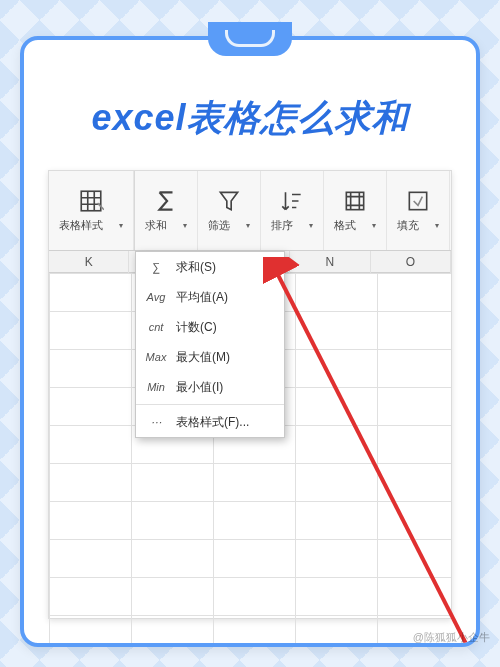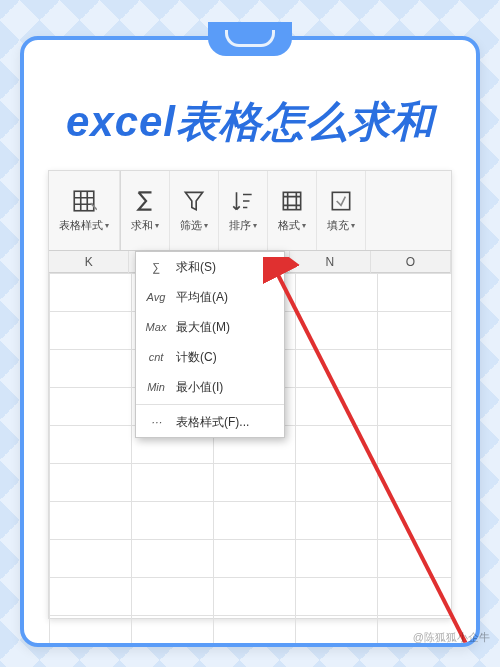--- a/index.html
+++ b/index.html
@@ -47,21 +47,21 @@
     left: 50%;
     transform: translateX(-50%);
     width: 44px;
     height: 14px;
     border: 3px solid #e8f1fc;
     border-top: none;
     border-radius: 0 0 14px 14px;
   }
   .title {
     text-align: center;
-    font-size: 42px;
+    font-size: 36px;
     font-weight: 900;
     font-style: italic;
     color: #2a6fe0;
     margin-top: 54px;
     letter-spacing: 1px;
   }
   .shot {
     position: absolute;
     top: 130px;
     left: 24px;
@@ -84,21 +84,21 @@
     justify-content: center;
     padding: 6px 10px;
     font-size: 11px;
     color: #444;
     gap: 4px;
     border-right: 1px solid #e5e5e5;
     cursor: pointer;
     min-width: 48px;
   }
   .ribbon-group svg { width: 26px; height: 26px; }
-  .ribbon-group .lbl { display: flex; align-items: center; gap: 2px; }
+  .ribbon-group .lbl { display: flex; align-items: center; gap: 16px; }
   .caret { font-size: 8px; color: #666; }
   .divider { width: 1px; background: #d8d8d8; }
   .col-headers {
     display: grid;
     grid-template-columns: repeat(5, 1fr);
     height: 22px;
     border-bottom: 1px solid #d0d0d0;
     background: #f2f2f2;
   }
   .col-headers div {
@@ -253,26 +253,26 @@
     <div class="menu">
       <div class="menu-item">
         <span class="menu-icon">∑</span>
         <span>求和(S)</span>
       </div>
       <div class="menu-item">
         <span class="menu-icon">Avg</span>
         <span>平均值(A)</span>
       </div>
       <div class="menu-item">
+        <span class="menu-icon">cnt</span>
+        <span>计数(C)</span>
+      </div>
+      <div class="menu-item">
         <span class="menu-icon">Max</span>
         <span>最大值(M)</span>
-      </div>
-      <div class="menu-item">
-        <span class="menu-icon">cnt</span>
-        <span>计数(C)</span>
       </div>
       <div class="menu-item">
         <span class="menu-icon">Min</span>
         <span>最小值(I)</span>
       </div>
       <div class="menu-sep"></div>
       <div class="menu-item">
         <span class="menu-icon">⋯</span>
         <span>表格样式(F)...</span>
       </div>

